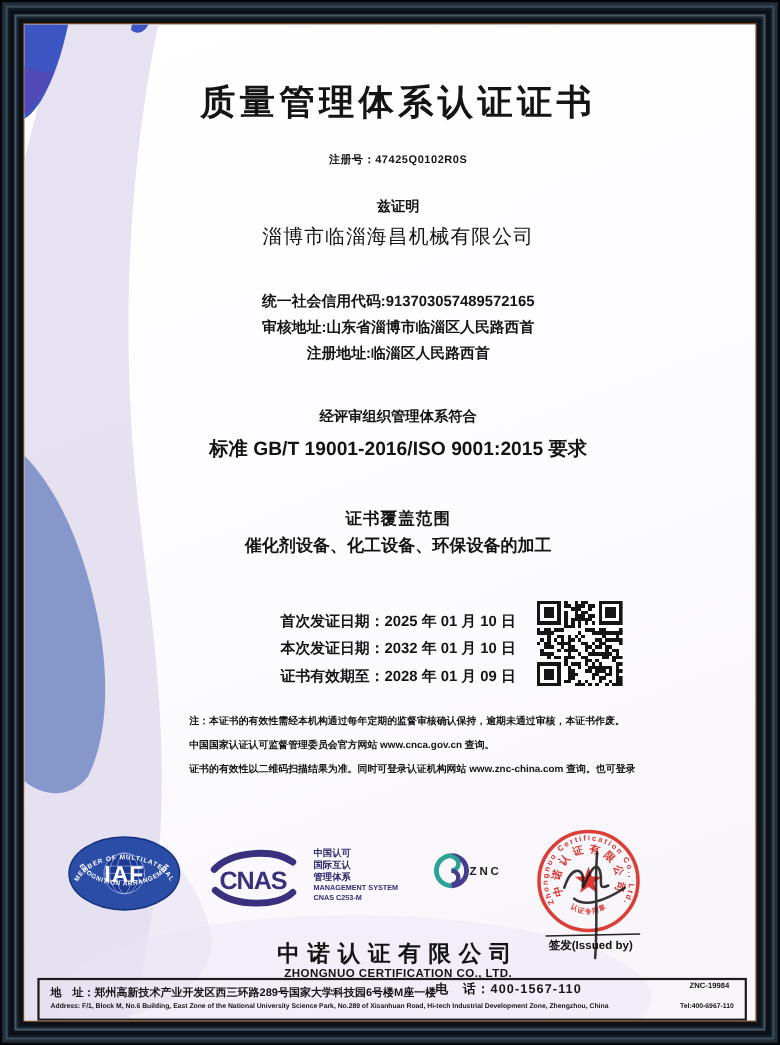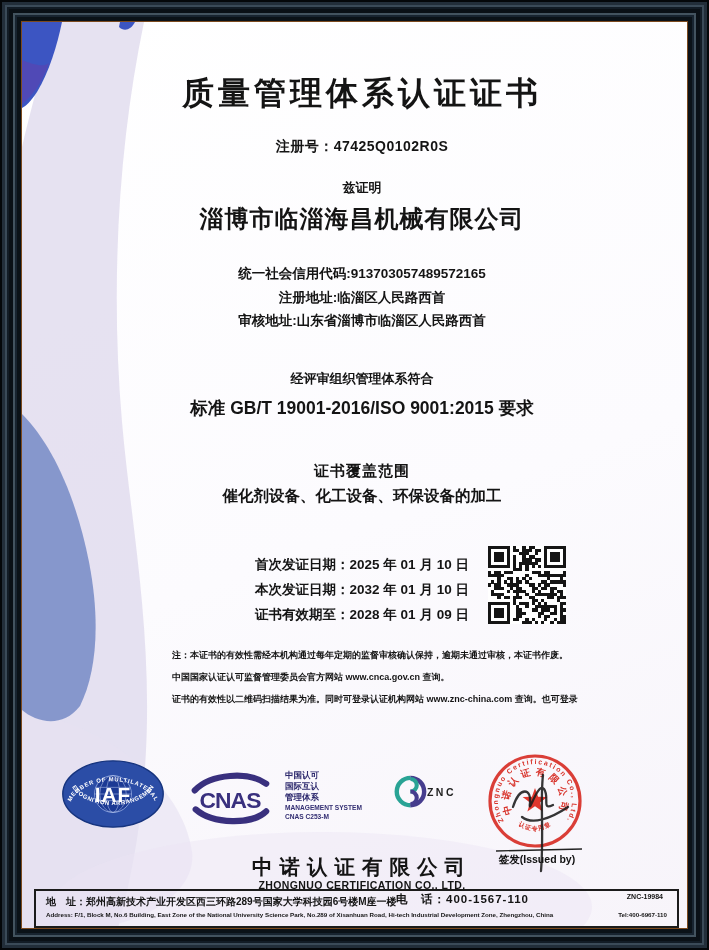--- a/index.html
+++ b/index.html
@@ -17,23 +17,23 @@
                 inset 0 0 0 20px #0b1218;}
   
   .paper{position:absolute;left:21px;top:21px;width:665px;height:906px;
          background:linear-gradient(160deg,#ffffff 0%,#fcfbfe 55%,#f7f4fa 100%);
          border:1.5px solid #7c4a1e;overflow:hidden;}
   .paper > *{position:absolute;z-index:1;}
   .bg-waves{left:0;top:0;z-index:0;}
   .ctr{left:0;right:0;text-align:center;white-space:nowrap;margin-left:15px;}
   
   .title{top:50px;font-size:32px;font-weight:bold;letter-spacing:4px;}
-  .regline{top:116px;font-size:14px;font-weight:bold;letter-spacing:.5px;}
+  .regline{top:116px;font-size:10px;font-weight:bold;letter-spacing:.5px;}
   .hereby{top:157px;font-size:13px;font-weight:bold;}
-  .company{top:181px;font-size:24px;font-weight:bold;letter-spacing:1px;}
+  .company{top:181px;font-size:18px;font-weight:normal;letter-spacing:1px;}
   .infoblock{top:240px;font-size:13.5px;font-weight:bold;line-height:23.5px;}
   .conform{top:348px;font-size:13px;font-weight:bold;}
   .standard{top:374px;font-size:17.5px;font-weight:bold;}
   .scopehead{top:440px;font-size:15px;font-weight:bold;letter-spacing:1px;}
   .scopetext{top:464px;font-size:15.5px;font-weight:bold;}
   .dates{left:200px;top:530px;width:280px;text-align:center;font-size:13.5px;
          font-weight:bold;line-height:25px;white-space:nowrap;}
   .qr{left:466px;top:524px;width:78px;height:78px;}
   .notes{left:150px;top:623px;width:430px;font-size:9px;font-weight:bold;
          line-height:21.8px;}
@@ -82,22 +82,22 @@
 
     <div class="ctr title">质量管理体系认证证书</div>
     <div class="ctr regline">
       <span>注册号：</span><span>47425Q0102R0S</span>
     </div>
     <div class="ctr hereby">兹证明</div>
     <div class="ctr company">淄博市临淄海昌机械有限公司</div>
 
     <div class="ctr infoblock">
       <div>统一社会信用代码:913703057489572165</div>
+      <div>审核地址:山东省淄博市临淄区人民路西首</div>
       <div>注册地址:临淄区人民路西首</div>
-      <div>审核地址:山东省淄博市临淄区人民路西首</div>
     </div>
 
     <div class="ctr conform">经评审组织管理体系符合</div>
     <div class="ctr standard">标准 GB/T 19001-2016/ISO 9001:2015 要求</div>
 
     <div class="ctr scopehead">证书覆盖范围</div>
     <div class="ctr scopetext">催化剂设备、化工设备、环保设备的加工</div>
 
     <div class="dates">
       <div>首次发证日期：2025 年 01 月 10 日</div>

